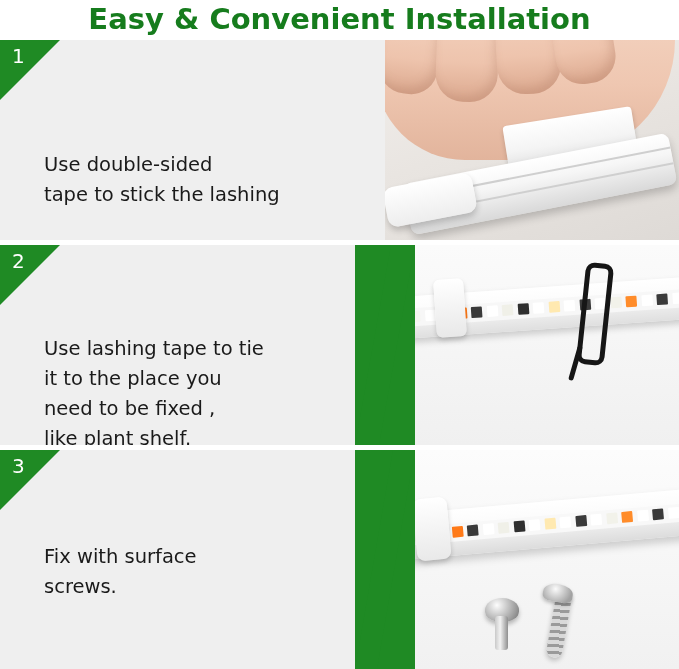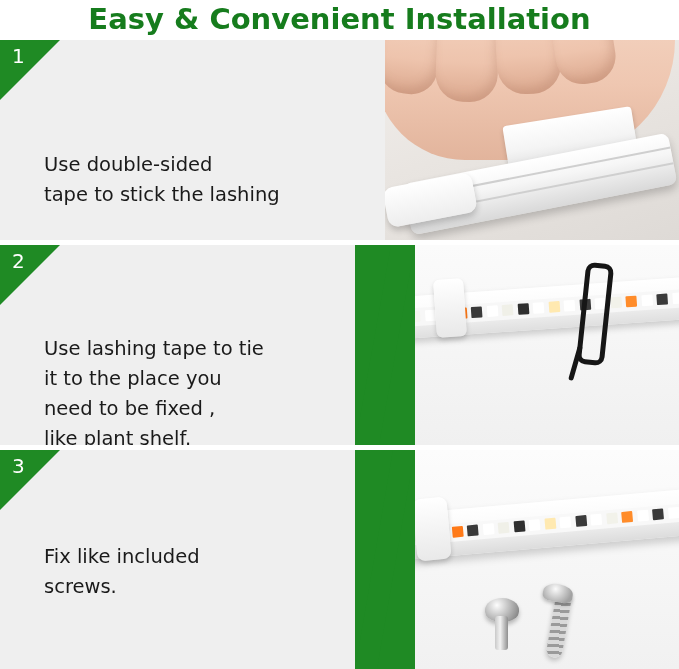--- a/index.html
+++ b/index.html
@@ -401,18 +401,18 @@
         <div class="screw2-head" style="left:158px; top:134px;"></div>
       </div>
 
       <svg class="diag-edge" style="left:355px;width:60px;" viewBox="0 0 60 219" preserveAspectRatio="none">
         <polygon points="38,0 60,0 22,219 0,219" fill="#1f8a24"></polygon>
       </svg>
 
       <div class="corner-wedge"></div>
       <div class="step-num">3</div>
 
-      <div class="step-text" style="top:92px;">Fix like included
+      <div class="step-text" style="top:92px;">Fix with surface
 screws.</div>
     </div>
   </div>
 
 </div>
 
 </body></html>

